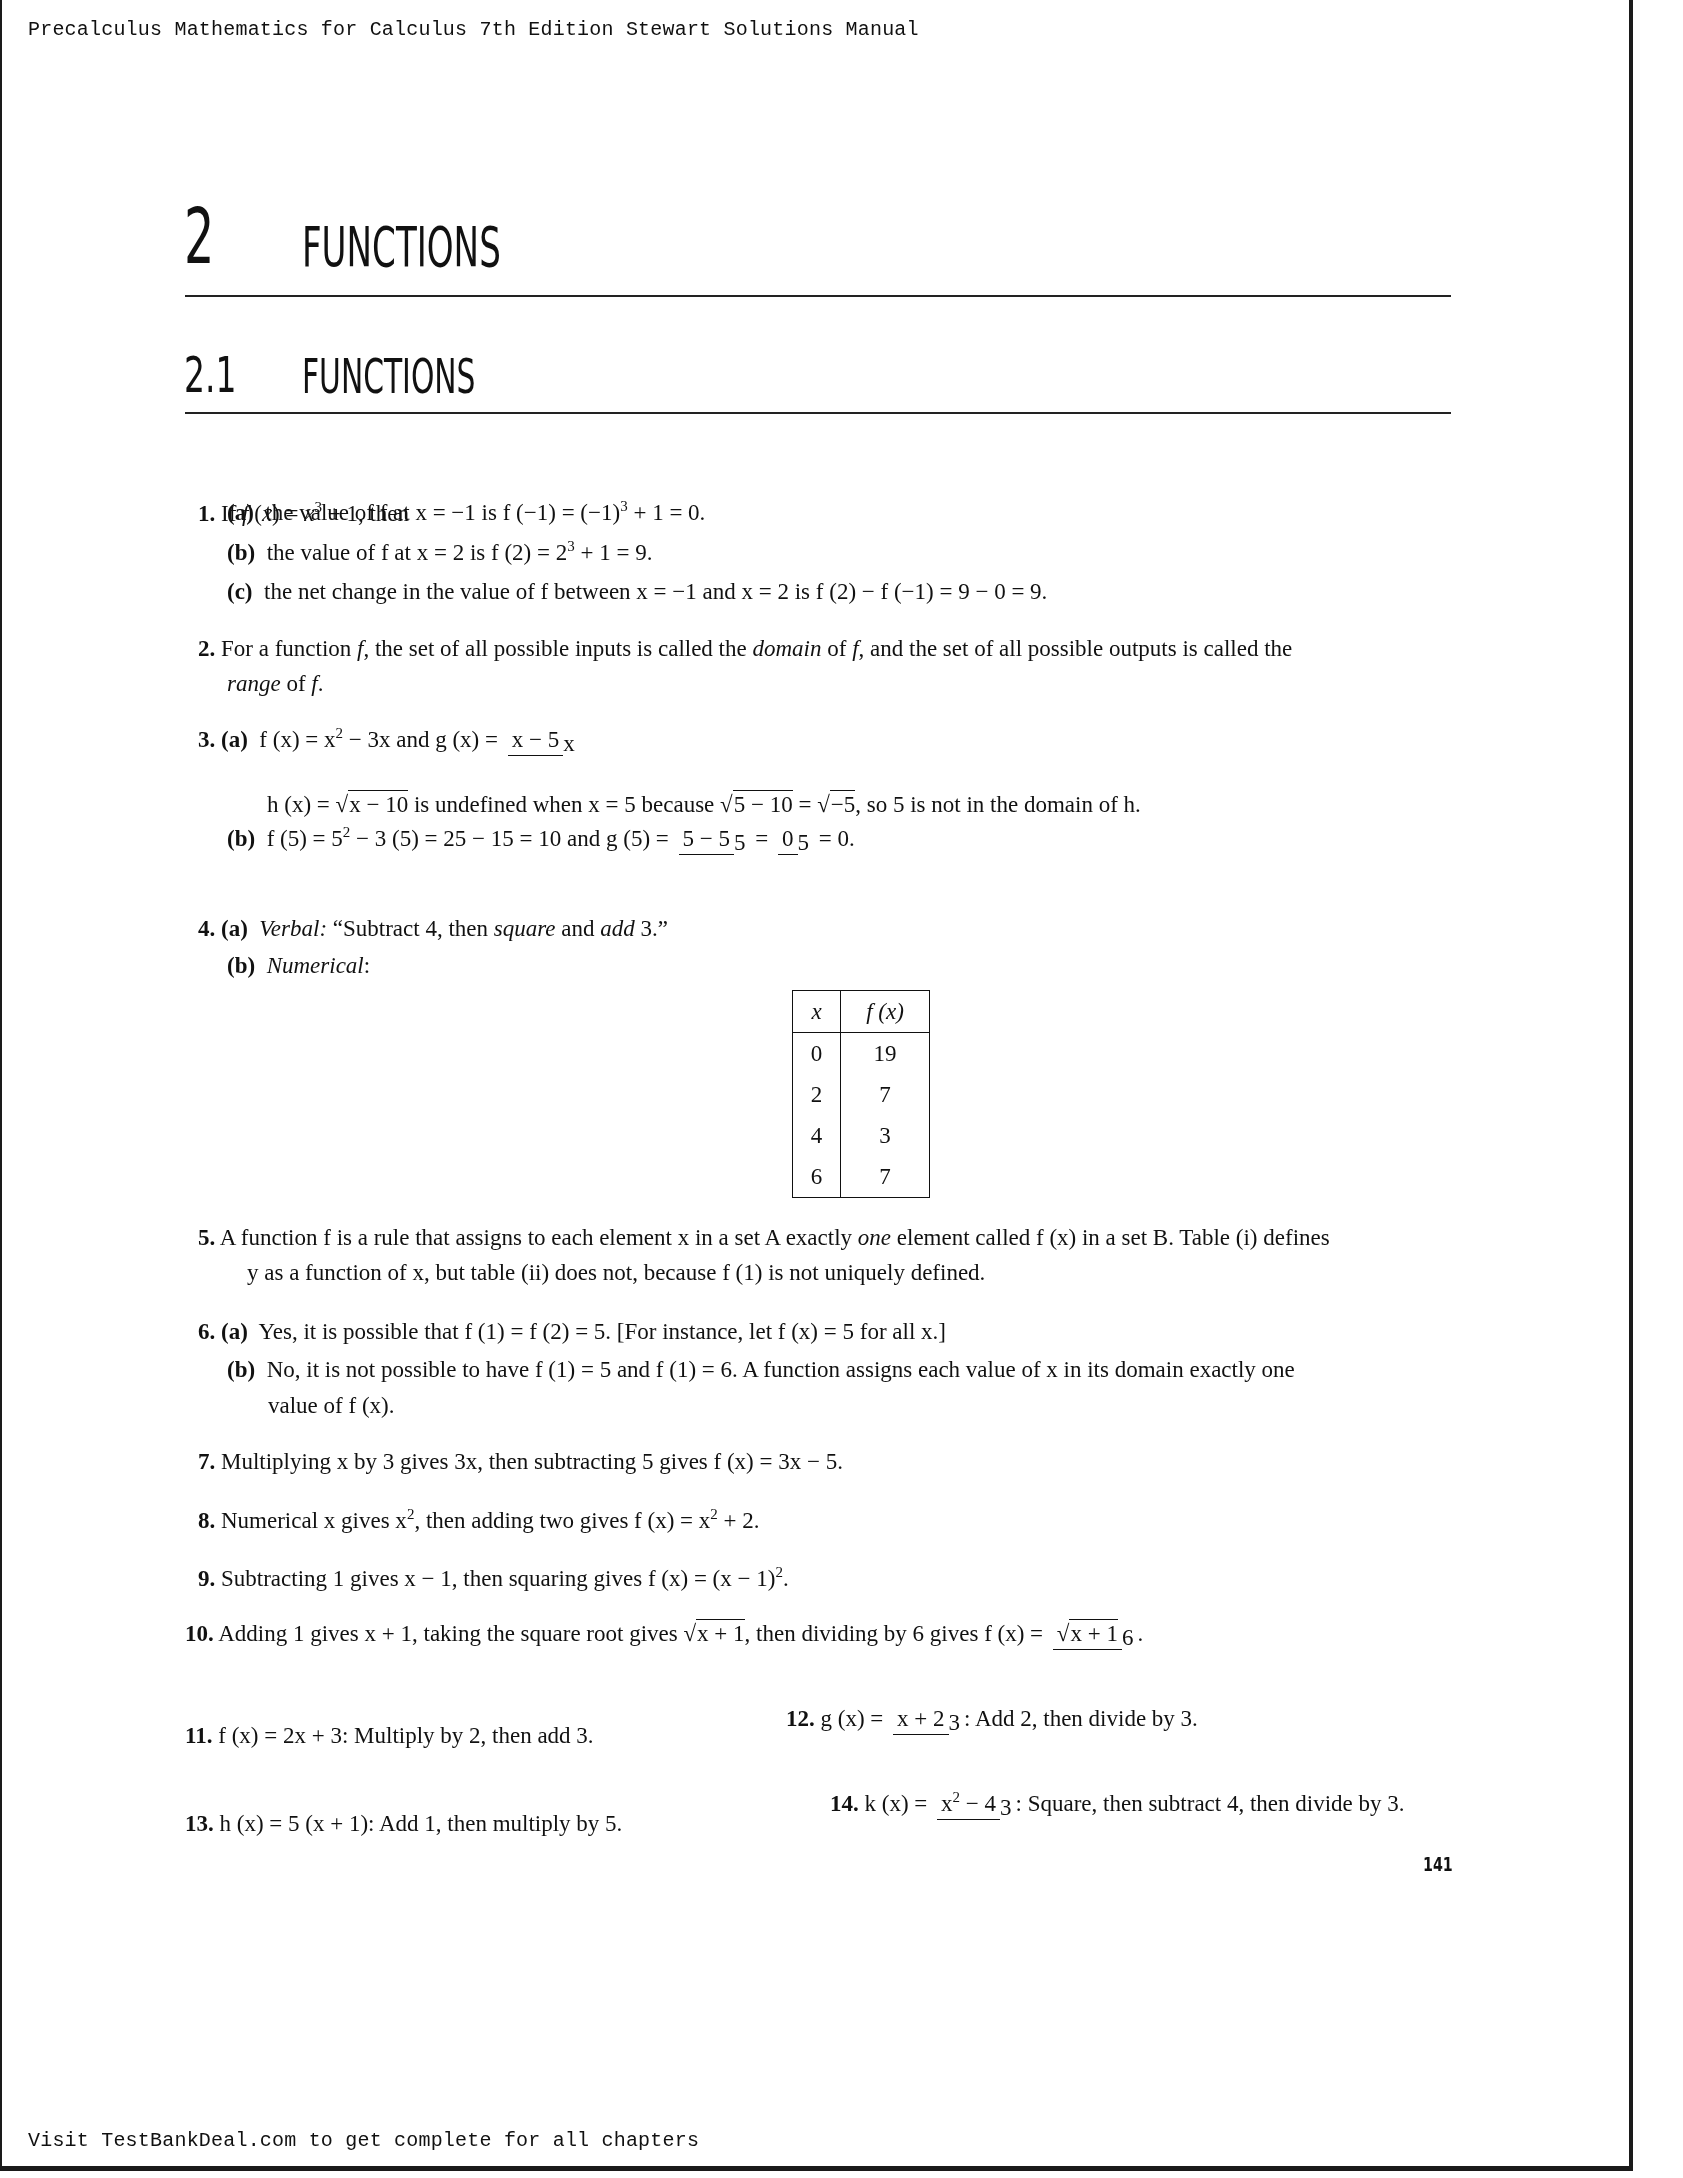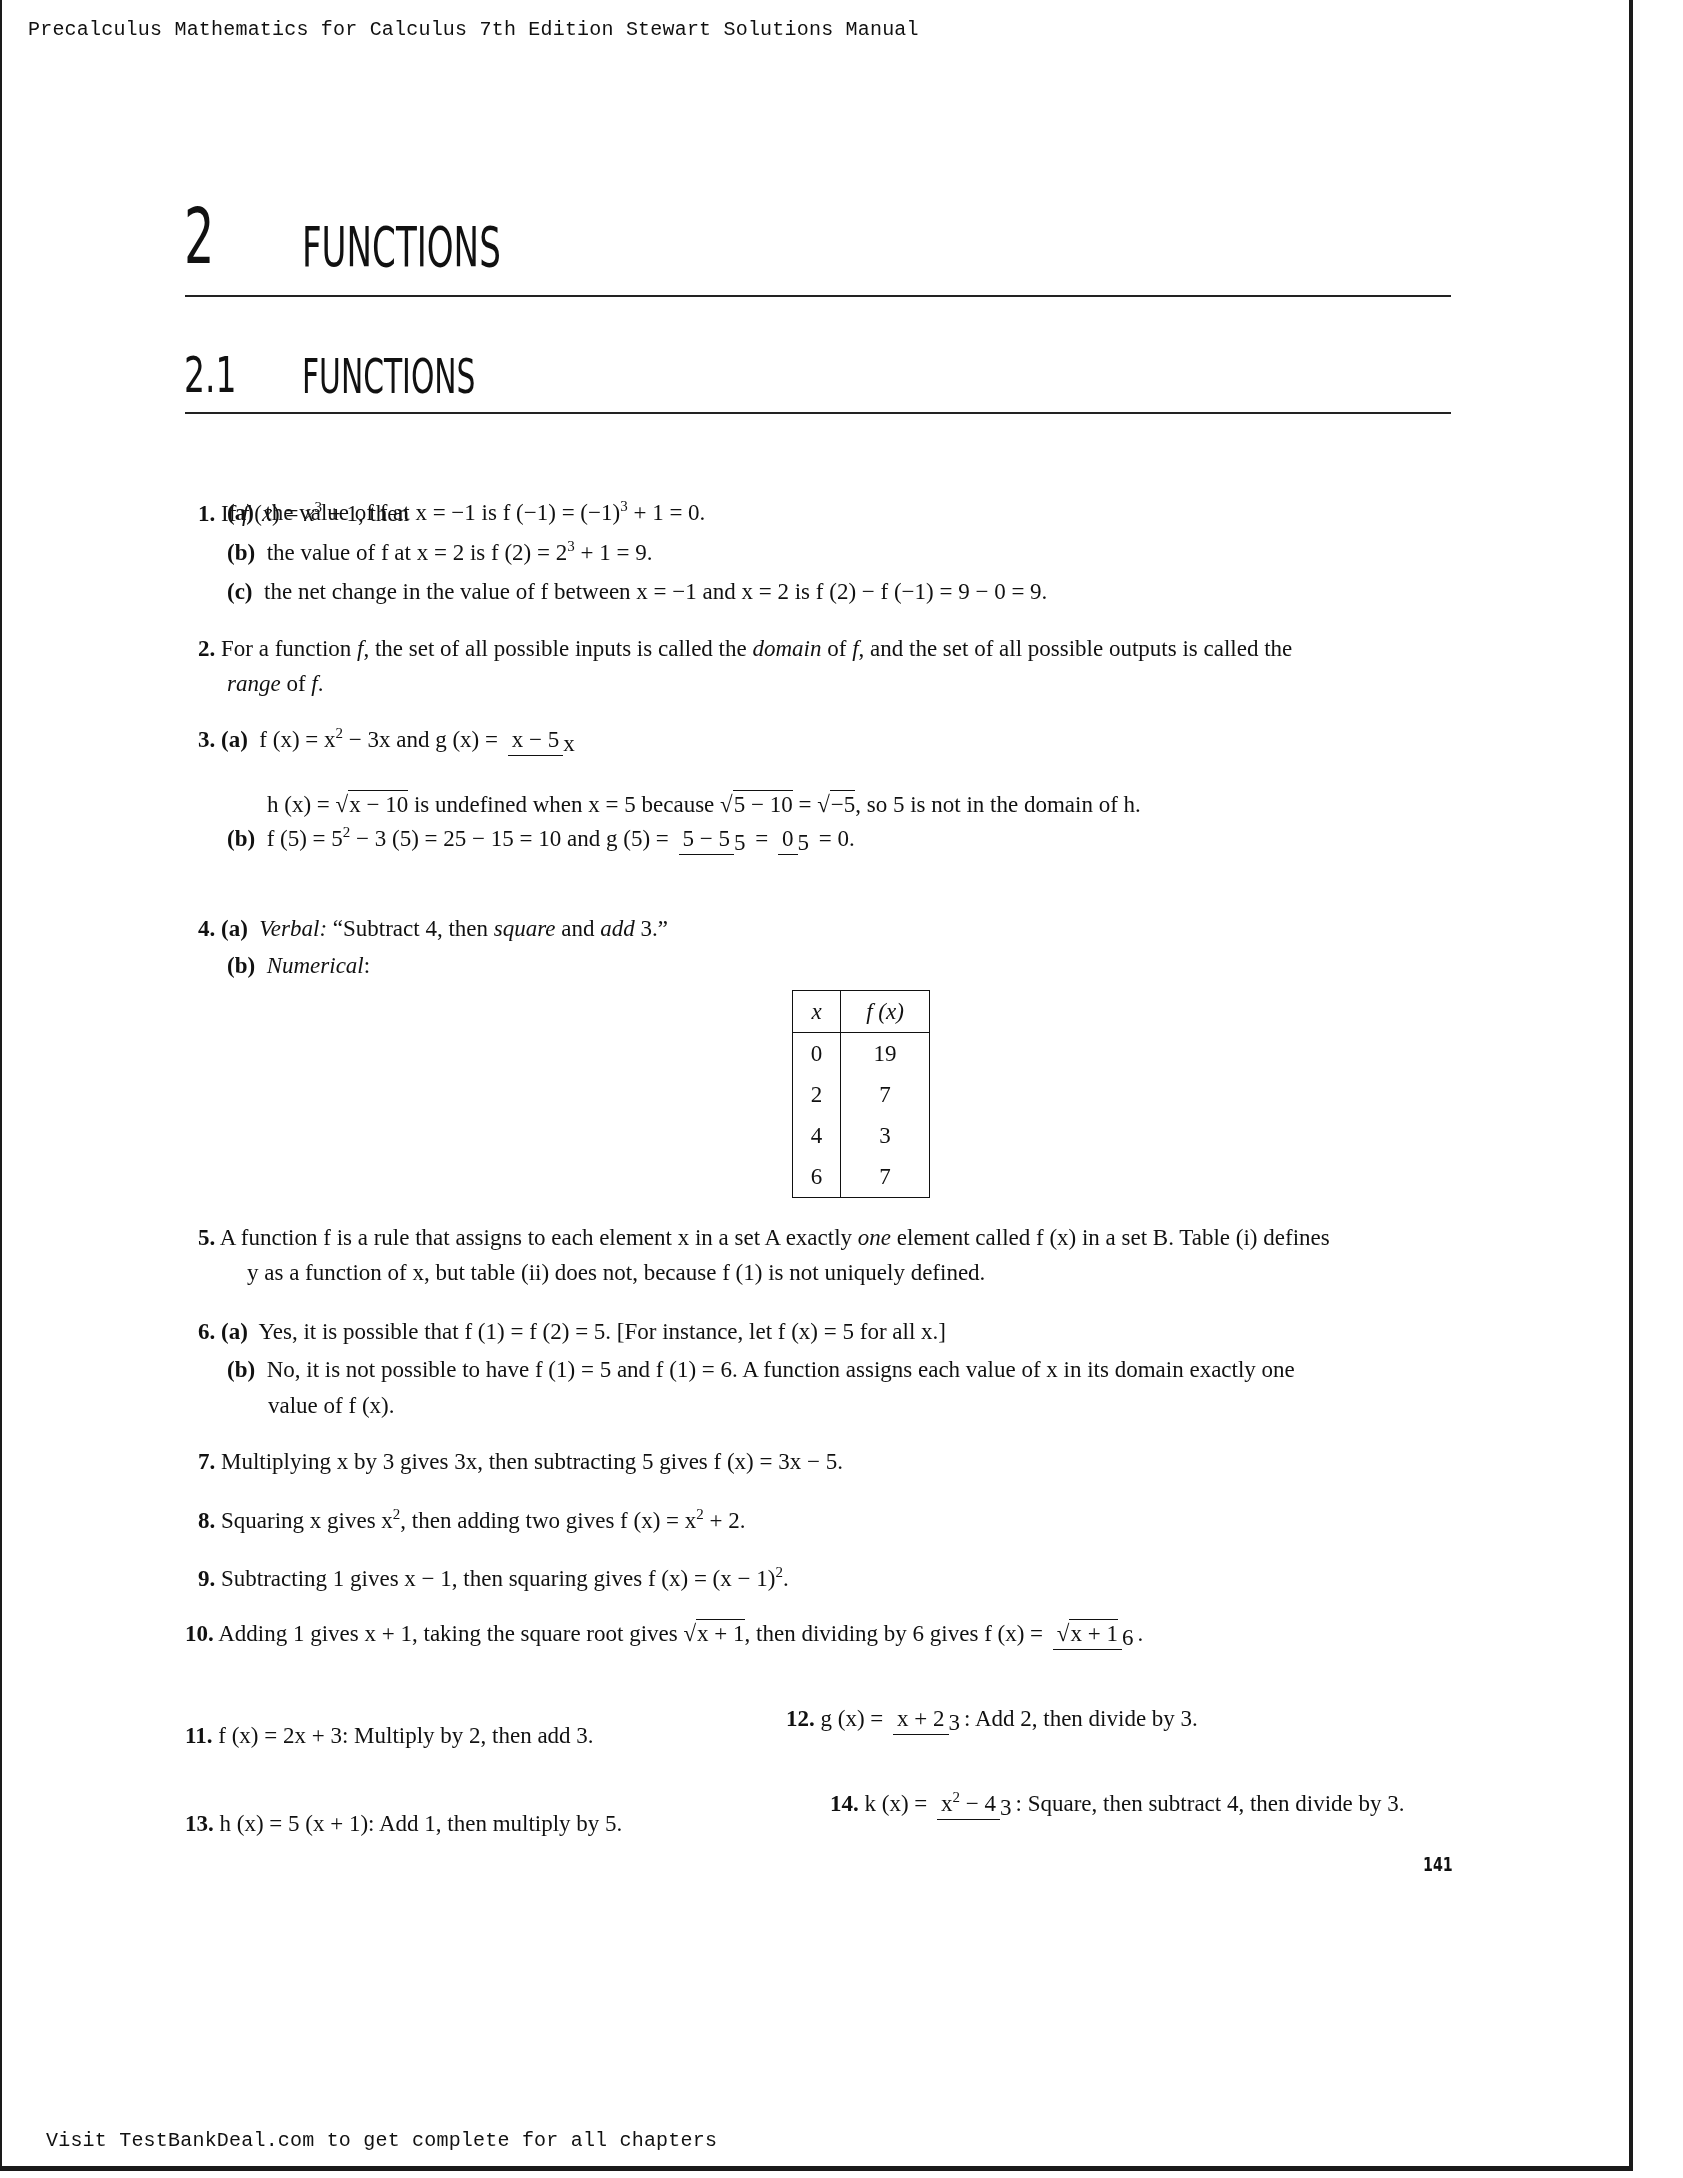--- a/index.html
+++ b/index.html
@@ -152,21 +152,21 @@
 <div class="line serif" style="left:268px; top:1394px;">
   <span>value of f (x).</span>
 </div>
 
 <div class="line serif" style="left:198px; top:1450px;">
   <span class="num">7.</span>
   <span>Multiplying x by 3 gives 3x, then subtracting 5 gives f (x) = 3x − 5.</span>
 </div>
 <div class="line serif" style="left:198px; top:1509px;">
   <span class="num">8.</span>
-  <span>Squaring x gives x</span><sup>2</sup><span>, then adding two gives f (x) = x</span><sup>2</sup><span> + 2.</span>
+  <span>Numerical x gives x</span><sup>2</sup><span>, then adding two gives f (x) = x</span><sup>2</sup><span> + 2.</span>
 </div>
 <div class="line serif" style="left:198px; top:1567px;">
   <span class="num">9.</span>
   <span>Subtracting 1 gives x − 1, then squaring gives f (x) = (x − 1)</span><sup>2</sup><span>.</span>
 </div>
 <div class="line serif" style="left:185px; top:1622px;">
   <span class="num">10.</span>
   <span>Adding 1 gives x + 1, taking the square root gives </span>√<span class="sqrt">x + 1</span><span>, then dividing by 6 gives f (x) =</span>
   <span class="frac">
       <span class="n">√<span class="sqrt">x + 1</span></span>
@@ -194,14 +194,14 @@
   <span class="num">14.</span>
   <span>k (x) =</span>
   <span class="frac">
       <span class="n"><span>x</span><sup>2</sup><span> − 4</span></span>
       <span class="d">3</span>
     </span><span>: Square, then subtract 4, then divide by 3.</span>
 </div>
 
 <div class="pagenum">141</div>
 
-<div class="mono-banner" style="top:2129px;margin-left:18px;">Visit TestBankDeal.com to get complete for all chapters</div>
+<div class="mono-banner" style="top:2129px;">Visit TestBankDeal.com to get complete for all chapters</div>
 
 
 </body></html>

